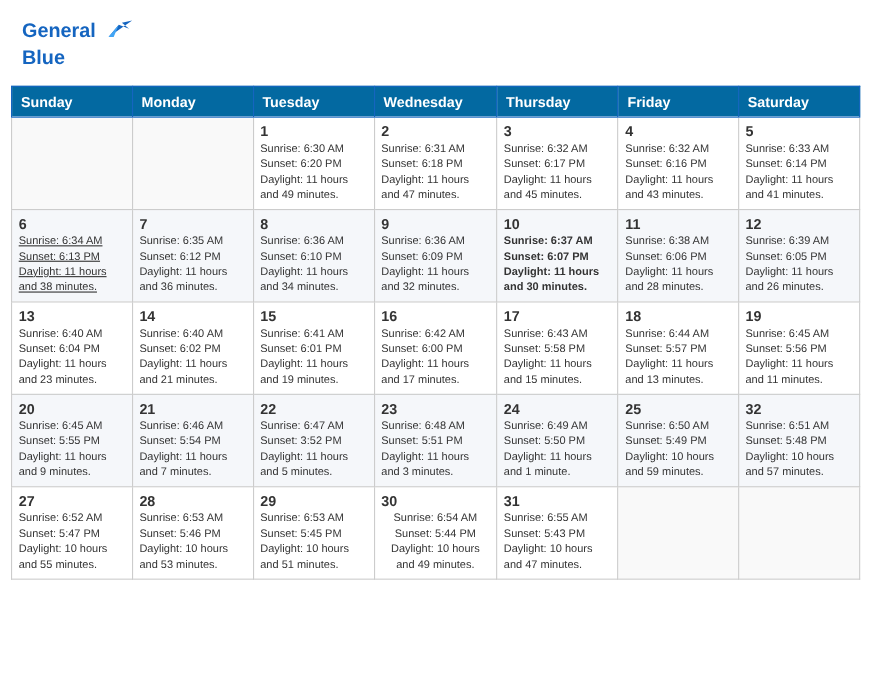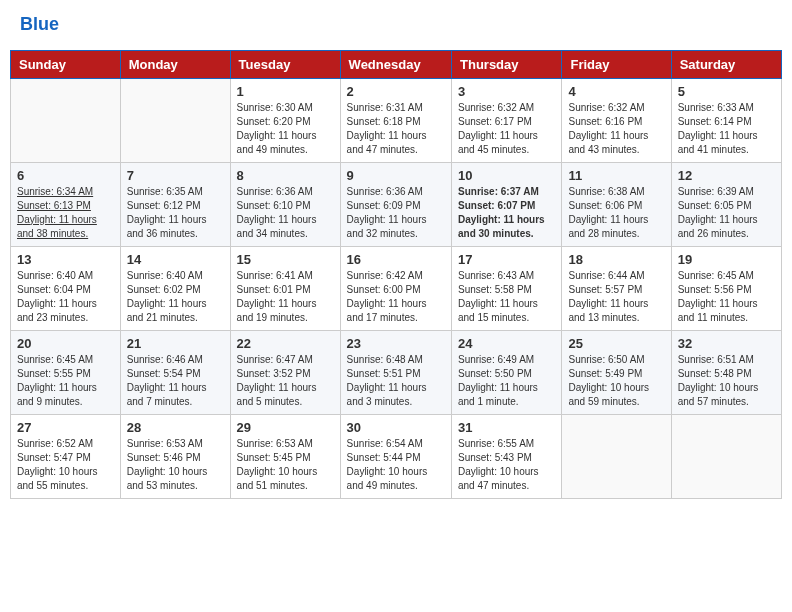--- a/index.html
+++ b/index.html
@@ -46,21 +46,21 @@
     .location {
       font-size: 14px;
       color: #555;
     }
     .calendar {
       width: 100%;
       border-collapse: collapse;
       border: 1px solid #ccc;
     }
     .calendar th {
-      background-color: #b91c1c;
+      background-color: #0369a1;
       color: #fff;
       text-align: left;
       padding: 6px 8px;
       font-size: 13px;
       font-weight: bold;
       border: 1px solid #1565c0;
     }
     .calendar td {
       vertical-align: top;
       border: 1px solid #ccc;
@@ -91,20 +91,27 @@
     .empty-cell {
       background: #f9f9f9 !important;
     }
   </style>
 </head>
 <body>
 
 <div class="header">
   <div class="logo">
     <div>
+      <div class="logo-text">
+        <span>General</span>
+        <svg class="logo-icon" viewBox="0 0 30 30" style="display:inline-block;vertical-align:middle;">
+          <polygon points="5,20 15,8 25,12 18,6 28,4" fill="#1565c0"></polygon>
+          <polygon points="5,20 15,8 10,20" fill="#42a5f5"></polygon>
+        </svg>
+      </div>
       <div class="logo-text" style="color:#1565c0;">Blue</div>
     </div>
   </div>
   <div class="title-block">
   </div>
 </div>
 
 <table class="calendar">
   <thead>
     <tr>
@@ -298,21 +305,21 @@
 Daylight: 10 hours and 53 minutes.</div>
         </td>
         <td>
           <span class="day-number">29</span>
           <div class="day-info" style="white-space: pre-line;">Sunrise: 6:53 AM
 Sunset: 5:45 PM
 Daylight: 10 hours and 51 minutes.</div>
         </td>
         <td>
           <span class="day-number">30</span>
-          <div class="day-info" style="white-space: pre-line;">Sunrise: 6:54 AM
+          <div class="day-info" style="white-space: pre-line; text-align: center;">Sunrise: 6:54 AM
 Sunset: 5:44 PM
 Daylight: 10 hours and 49 minutes.</div>
         </td>
         <td>
           <span class="day-number">31</span>
           <div class="day-info" style="white-space: pre-line;">Sunrise: 6:55 AM
 Sunset: 5:43 PM
 Daylight: 10 hours and 47 minutes.</div>
         </td>
         <td class="empty-cell"></td>

